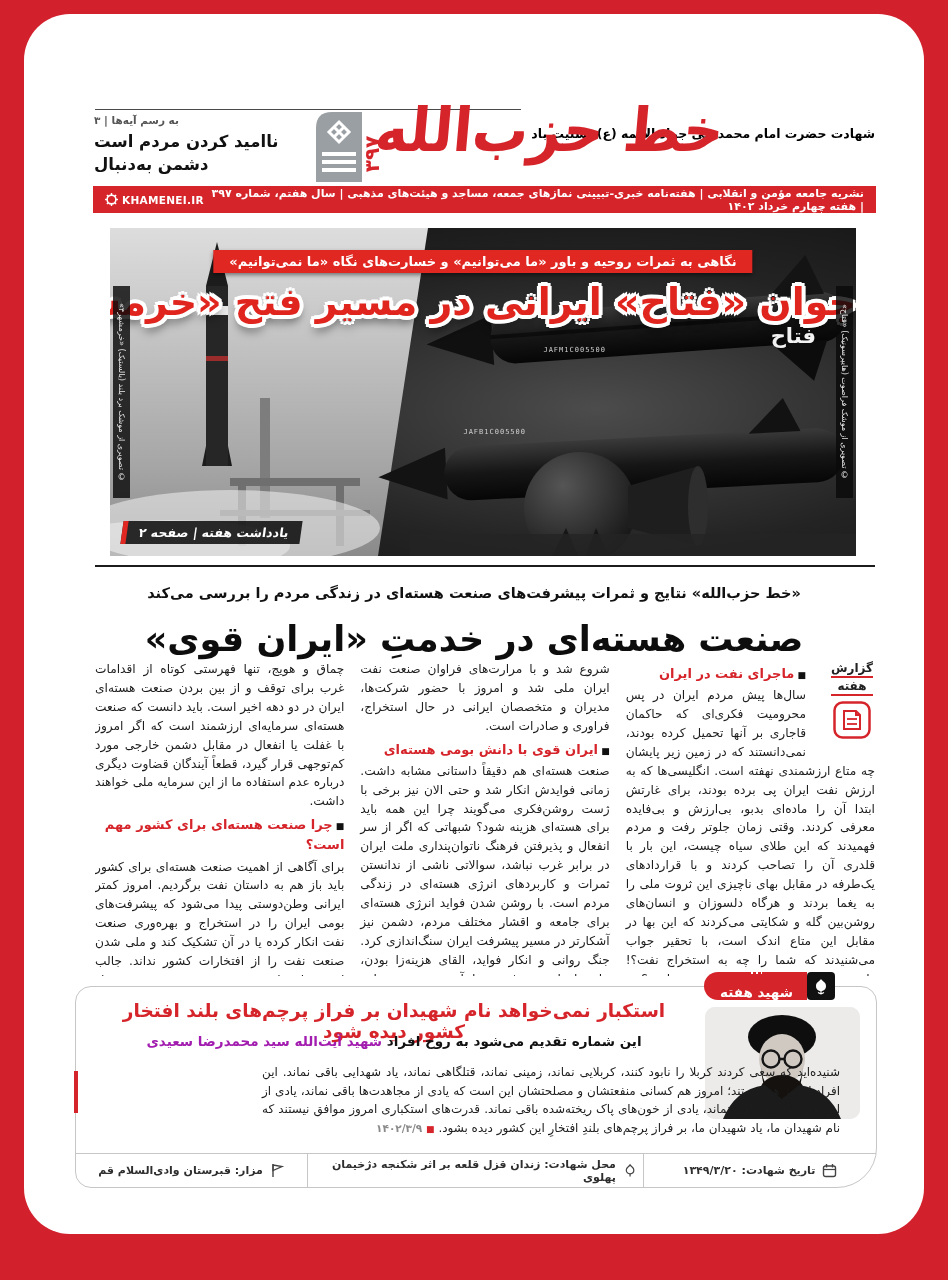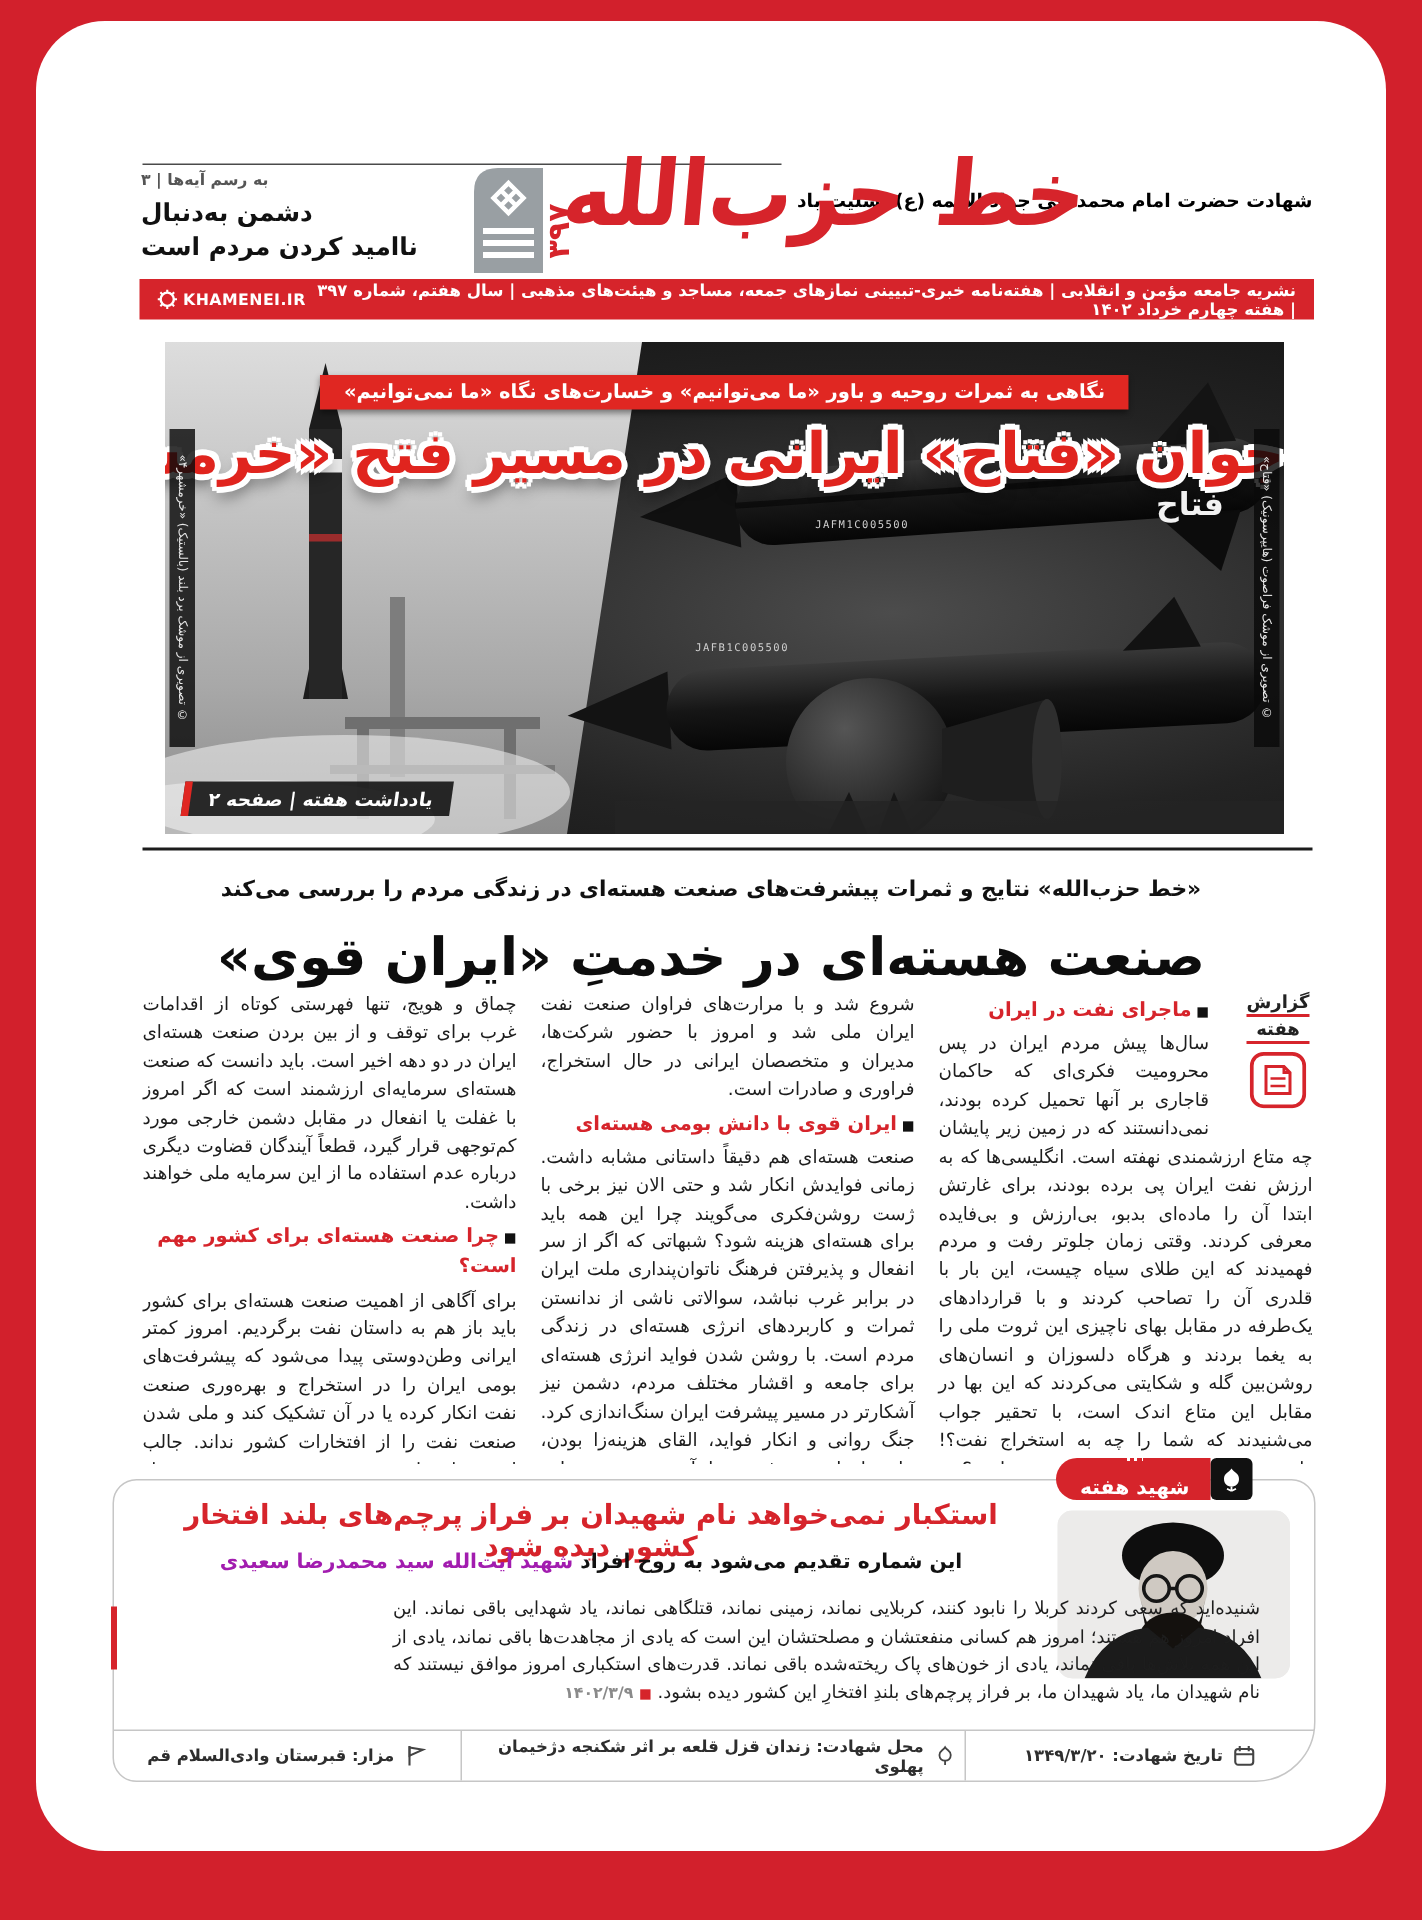--- a/index.html
+++ b/index.html
@@ -157,22 +157,22 @@
     <svg width="46" height="70" viewBox="0 0 46 70">
       <path d="M0 16 Q0 0 16 0 L46 0 L46 70 L0 70 Z" fill="#999fa3"></path>
       <path d="M23 10 L33 20 L23 30 L13 20 Z M17 14 L29 26 M29 14 L17 26" stroke="#fff" stroke-width="3" fill="none"></path>
       <rect x="6" y="40" width="34" height="4" fill="#fff"></rect>
       <rect x="6" y="48" width="34" height="4" fill="#fff"></rect>
       <rect x="6" y="56" width="34" height="4" fill="#fff"></rect>
     </svg>
   </div>
   <div class="promo">
     <div class="small">به رسم آیه‌ها | ۳</div>
+    <div class="big">ناامید کردن مردم است</div>
     <div class="big">دشمن به‌دنبال</div>
-    <div class="big">ناامید کردن مردم است</div>
   </div>
 
   <div class="infobar">
     <span>نشریه جامعه مؤمن و انقلابی | هفته‌نامه خبری-تبیینی نمازهای جمعه، مساجد و هیئت‌های مذهبی | سال هفتم، شماره ۳۹۷ | هفته چهارم خرداد ۱۴۰۲</span>
     <span class="brand">
       <svg width="13" height="13" viewBox="0 0 13 13">
         <circle cx="6.5" cy="6.5" r="4.4" fill="none" stroke="#fff" stroke-width="1.6"></circle>
         <g stroke="#fff" stroke-width="1.4">
           <line x1="6.5" y1="0" x2="6.5" y2="2.4"></line>
             <line x1="6.5" y1="10.6" x2="6.5" y2="13"></line>

